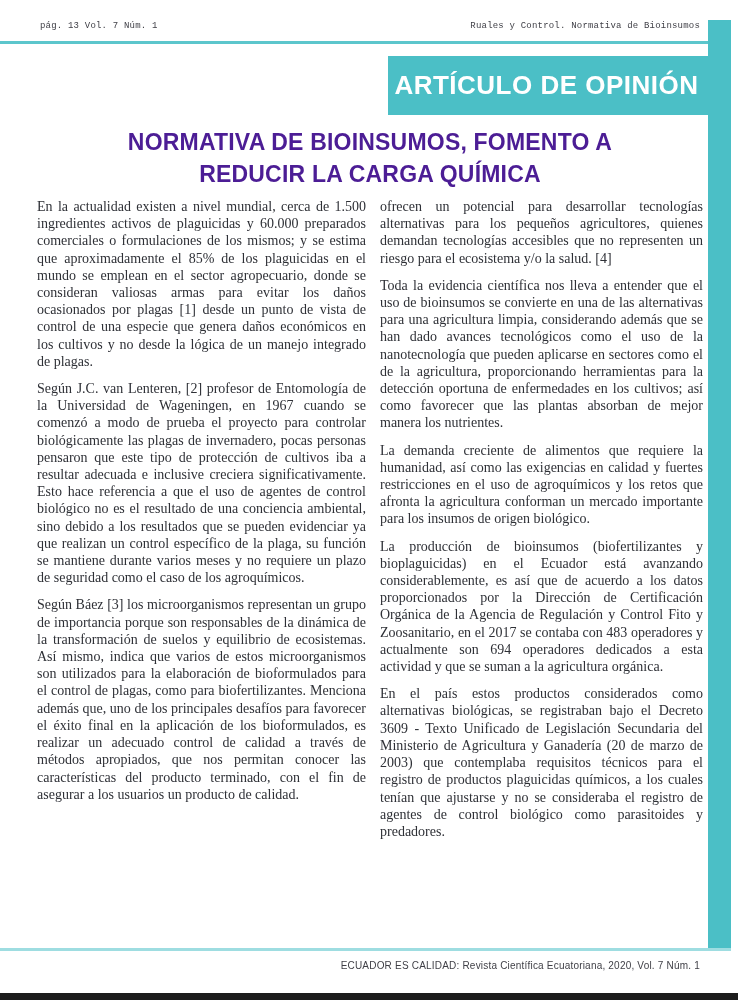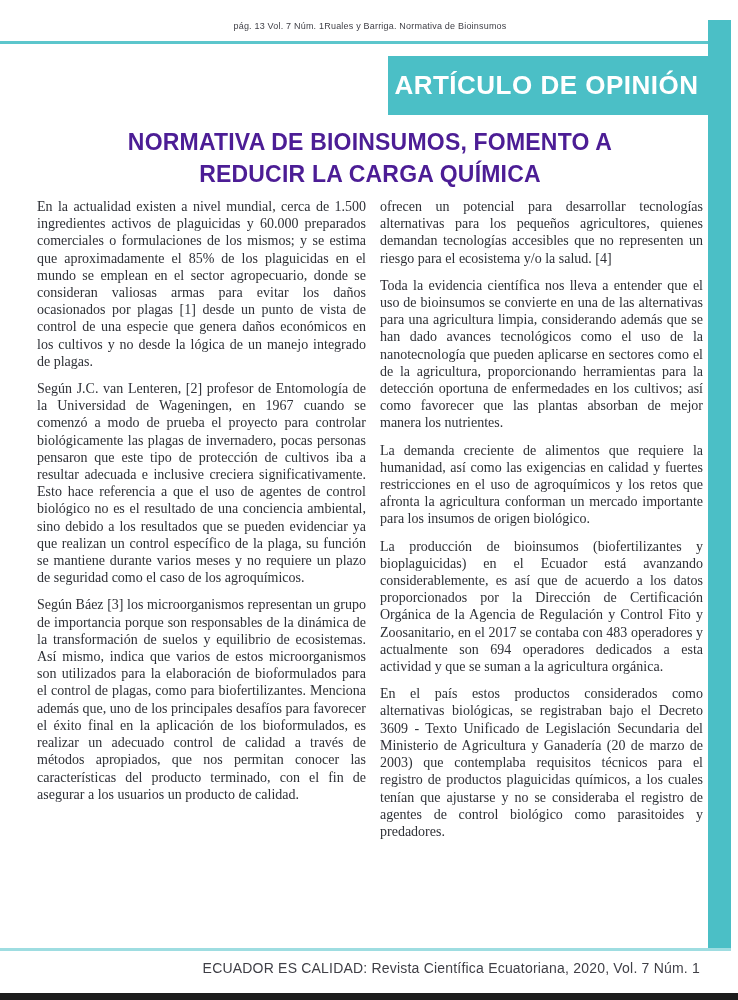--- a/index.html
+++ b/index.html
@@ -16,24 +16,25 @@
     font-family: "Liberation Sans", sans-serif;
   }
 
   
   .header {
     position: absolute;
     top: 21px;
     left: 40px;
     right: 38px;
     display: flex;
-    justify-content: center;
+    justify-content: space-between;
     font-size: 9px;
     color: #3f3f46;
     letter-spacing: 0.2px;
+    font-family: Liberation Mono, monospace;
   }
   .header-rule {
     position: absolute;
     top: 41px;
     left: 0;
     width: 731px;
     height: 3px;
     background: #5cc6cc;
   }
 
@@ -115,21 +116,21 @@
     width: 731px;
     height: 3px;
     background: #9edde1;
   }
   .footer-text {
     position: absolute;
     top: 960px;
     left: 0;
     width: 700px;
     text-align: right;
-    font-size: 14px;
+    font-size: 10px;
     color: #3f3f46;
     letter-spacing: 0.2px;
   }
 
   
   .page-edge {
     position: absolute;
     left: 0;
     bottom: 0;
     width: 738px;
@@ -137,21 +138,21 @@
     background: #1c1c1c;
   }
 </style>
 </head>
 <body>
 
 <div class="page">
 
   <div class="header">
     <span>pág. 13 Vol. 7 Núm. 1</span>
-    <span>Ruales y Barriga. Normativa de Bioinsumos</span>
+    <span>Ruales y Control. Normativa de Bioinsumos</span>
   </div>
 
   <div class="header-rule"></div>
 
   <div class="accent-bar"></div>
 
   <div class="banner">
     <span>ARTÍCULO DE OPINIÓN</span>
   </div>
 

